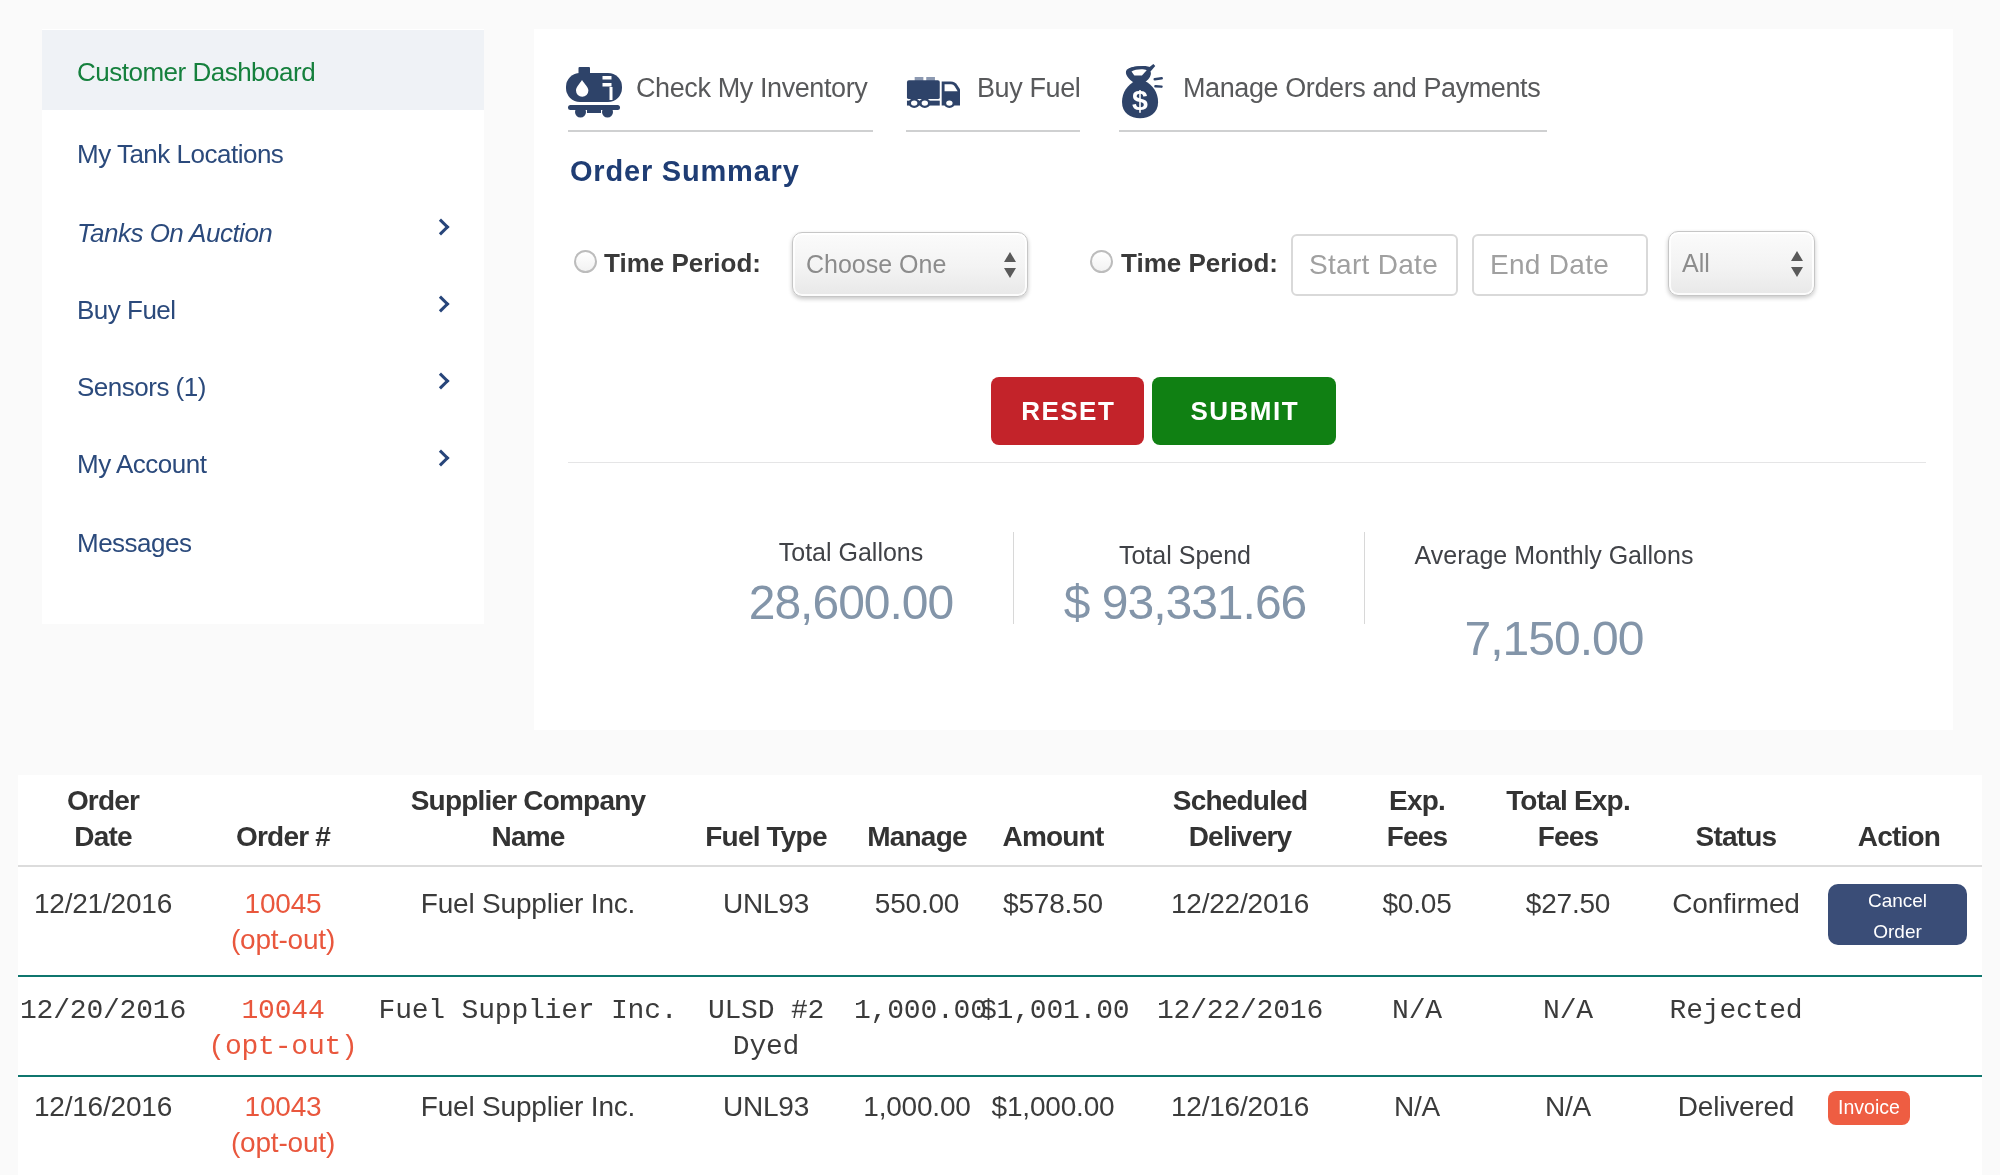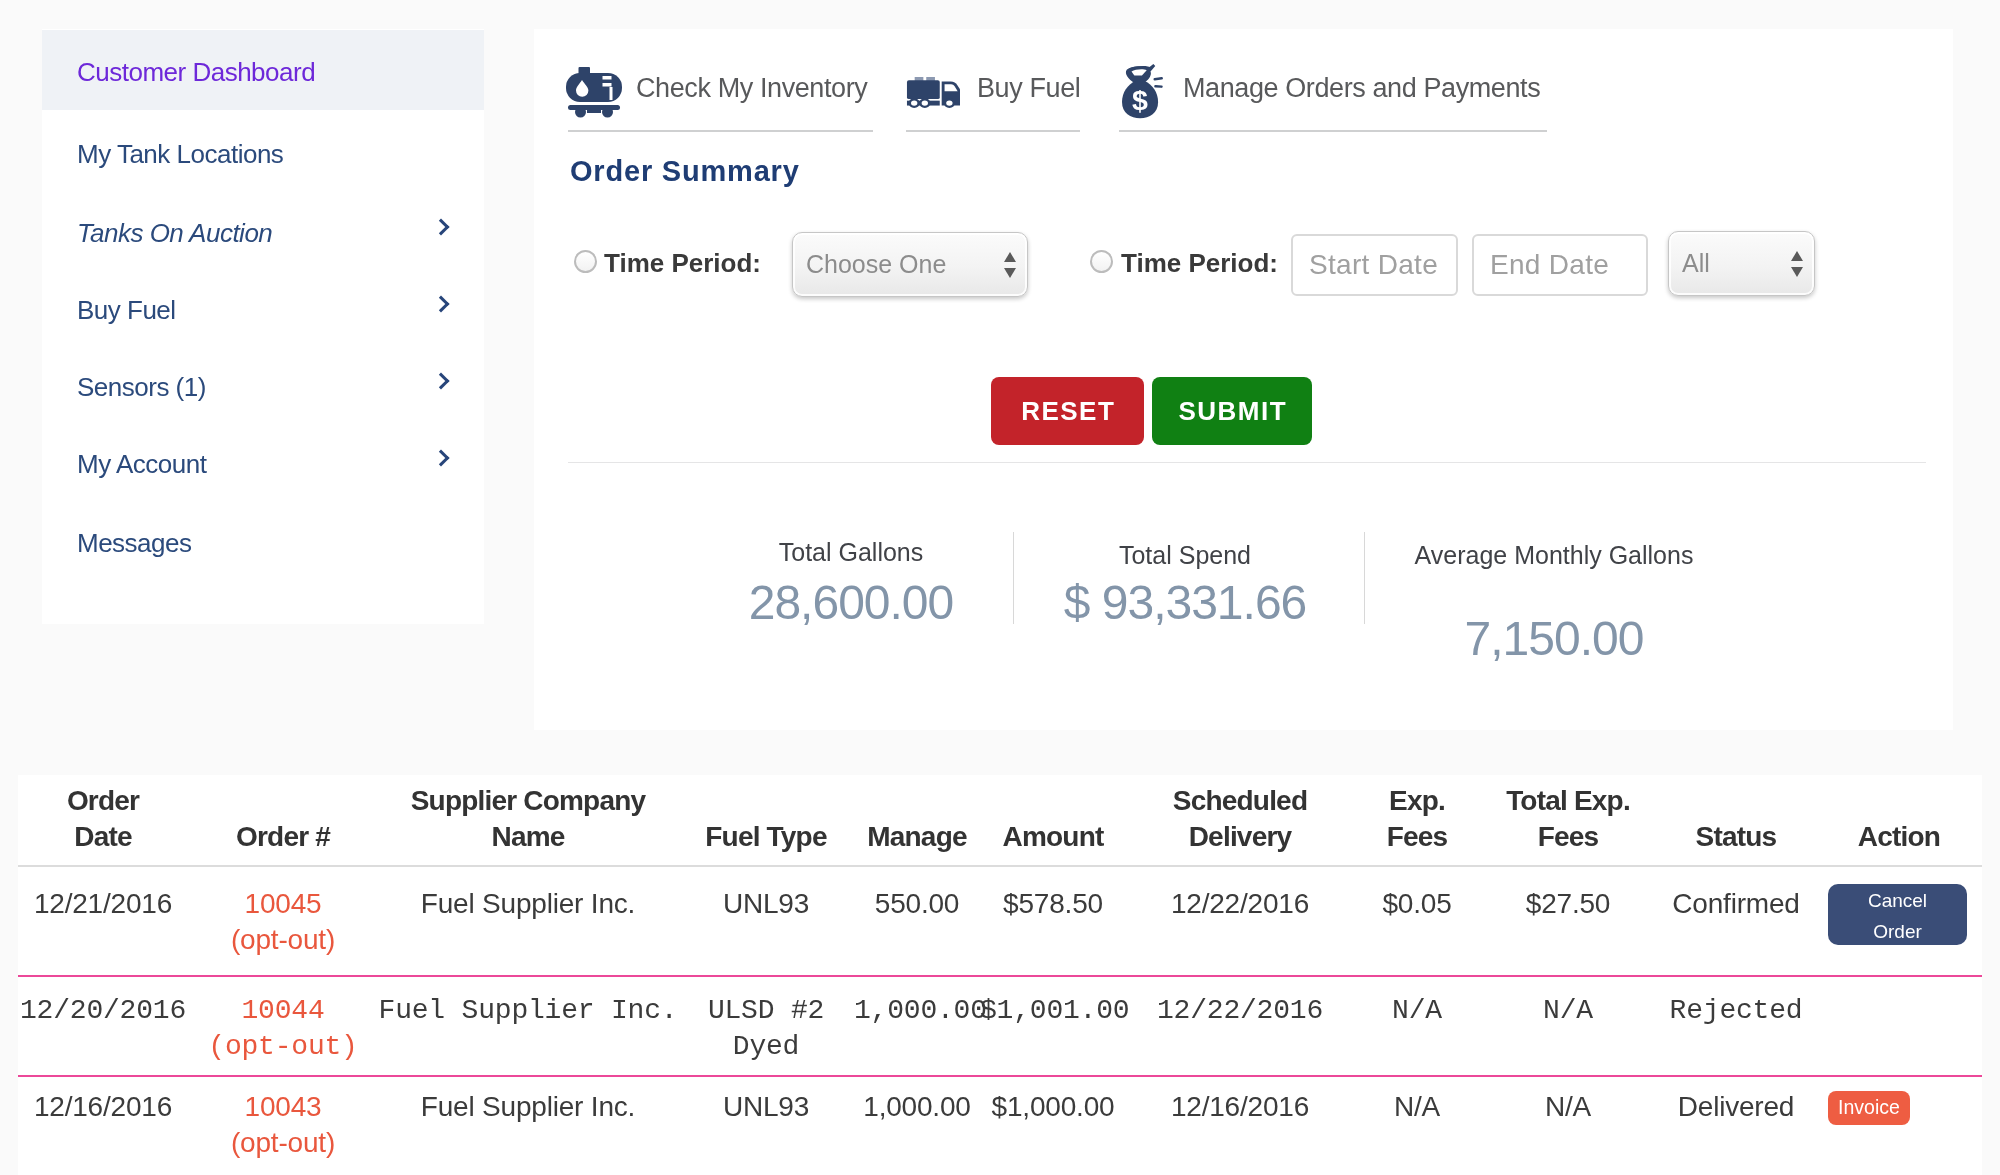--- a/index.html
+++ b/index.html
@@ -3,21 +3,21 @@
 <meta charset="utf-8">
 <style>
 * { margin:0; padding:0; box-sizing:border-box; }
 html,body { width:2000px; height:1175px; overflow:hidden; }
 body { background:#fafafa; font-family:"Liberation Sans", sans-serif; position:relative; }
 .abs { position:absolute; }
 
 #sidebar { left:42px; top:29px; width:442px; height:595px; background:#fff; }
 #sb-hl { left:42px; top:30px; width:442px; height:80px; background:#eff2f6; }
 .sb-item { position:absolute; left:77px; font-size:26px; letter-spacing:-0.5px; line-height:32px; color:#2b4a7c; white-space:nowrap; }
-.sb-orange { color:#6d28d9; }
+.sb-orange { color:#15803d; }
 .chev { position:absolute; left:435px; width:12px; height:12px; border-top:3.5px solid #27457a; border-right:3.5px solid #27457a; transform:rotate(45deg); }
 
 #main { left:534px; top:29px; width:1419px; height:701px; background:#fff; }
 .navtxt { position:absolute; font-size:27px; letter-spacing:-0.4px; line-height:32px; color:#58595b; white-space:nowrap; }
 .navline { position:absolute; height:2px; background:#cfd0d1; top:130px; }
 #ordsum { position:absolute; left:570px; top:153px; font-size:29px; letter-spacing:0.8px; line-height:36px; font-weight:bold; color:#1f3d74; }
 .radio { position:absolute; width:23px; height:23px; border:2px solid #bcbcbc; border-radius:50%; background:linear-gradient(#fff,#f2f2f2); }
 .flabel { position:absolute; font-size:26px; line-height:32px; font-weight:bold; color:#3a3a3a; white-space:nowrap; }
 .sel { position:absolute; height:65px; border:1px solid #c6c6c6; border-radius:10px;
   background:linear-gradient(#fbfbfb 0%,#f3f3f3 55%,#e8e8e8 100%); box-shadow:0 2px 4px rgba(0,0,0,0.22), inset 0 0 0 2px rgba(255,255,255,0.85); }
@@ -29,21 +29,21 @@
 .dinput span { position:absolute; left:16px; top:0; line-height:58px; font-size:28px; letter-spacing:0.3px; color:#a0a0a0; }
 .btn { position:absolute; top:377px; height:68px; border-radius:8px; color:#fff; font-weight:bold; font-size:26px; letter-spacing:1.5px; text-indent:1.5px; text-align:center; line-height:68px; }
 #hr1 { position:absolute; left:568px; top:462px; width:1358px; height:1px; background:#e5e5e6; }
 .statlab { position:absolute; font-size:25px; line-height:31px; color:#404247; text-align:center; width:400px; }
 .statval { position:absolute; font-size:48px; letter-spacing:-1px; line-height:50px; color:#8395a9; text-align:center; width:400px; }
 .statsep { position:absolute; top:532px; width:1px; height:92px; background:#d8d8d8; }
 
 #tblwrap { left:18px; top:775px; width:1964px; background:#fff; }
 table { border-collapse:separate; border-spacing:0; width:1964px; table-layout:fixed; }
 th { font-size:28px; letter-spacing:-0.8px; font-weight:bold; color:#333; text-align:center; vertical-align:bottom; padding:8px 0 10px 0; line-height:36px; border-bottom:2px solid #dcdcdc; }
-td { font-size:28px; letter-spacing:-0.2px; color:#3b3b3b; text-align:center; vertical-align:top; line-height:36px; border-bottom:2px solid #ec4899; }
+td { font-size:28px; letter-spacing:-0.2px; color:#3b3b3b; text-align:center; vertical-align:top; line-height:36px; border-bottom:2px solid #0f766e; }
 tr.r1 td { height:110px; padding-top:19px; }
 tr.r2 td { height:100px; padding-top:16px;font-family:Liberation Mono, monospace; }
 tr.r3 td { height:102px; padding-top:12px; border-bottom:none; }
 .orange { color:#e9573d; }
 td.act { text-align:left; padding-left:12px; }
 #cancelbtn { display:inline-block; text-align:center; vertical-align:top; margin-top:-2px; width:139px; height:61px; background:#3a4d77; border-radius:10px; color:#fff; font-size:19px; letter-spacing:0; line-height:31px; padding-top:1px; }
 #invoicebtn { display:inline-block; text-align:center; vertical-align:top; margin-top:2px; width:82px; height:34px; background:#ee5d42; border-radius:8px; color:#fff; font-size:19.5px; letter-spacing:0; line-height:33px; }
 </style>
 </head>
 <body>
@@ -132,21 +132,21 @@
     <span>End Date</span>
   </div>
 <div class="sel" style="left:1668px;top:231px;width:147px;">
   <span class="st">All</span>
   <span class="arrows">
       <span class="up"></span>
       <span class="dn"></span>
     </span>
 </div>
 <div class="btn" style="left:991px;width:153px;background:#c3232a;">RESET</div>
-<div class="btn" style="left:1152px;width:160px;background:#108013;">SUBMIT</div>
+<div class="btn" style="left:1152px;width:184px;background:#108013;">SUBMIT</div>
 <div id="hr1"></div>
 
 <div class="statlab" style="left:651px;top:537px;">Total Gallons</div>
 <div class="statval" style="left:651px;top:578px;">28,600.00</div>
 <div class="statsep" style="left:1013px;"></div>
 <div class="statlab" style="left:985px;top:540px;">Total Spend</div>
 <div class="statval" style="left:985px;top:578px;">$ 93,331.66</div>
 <div class="statsep" style="left:1364px;"></div>
 <div class="statlab" style="left:1354px;top:540px;">Average Monthly Gallons</div>
 <div class="statval" style="left:1354px;top:578px;margin-top:36px;">7,150.00</div>

